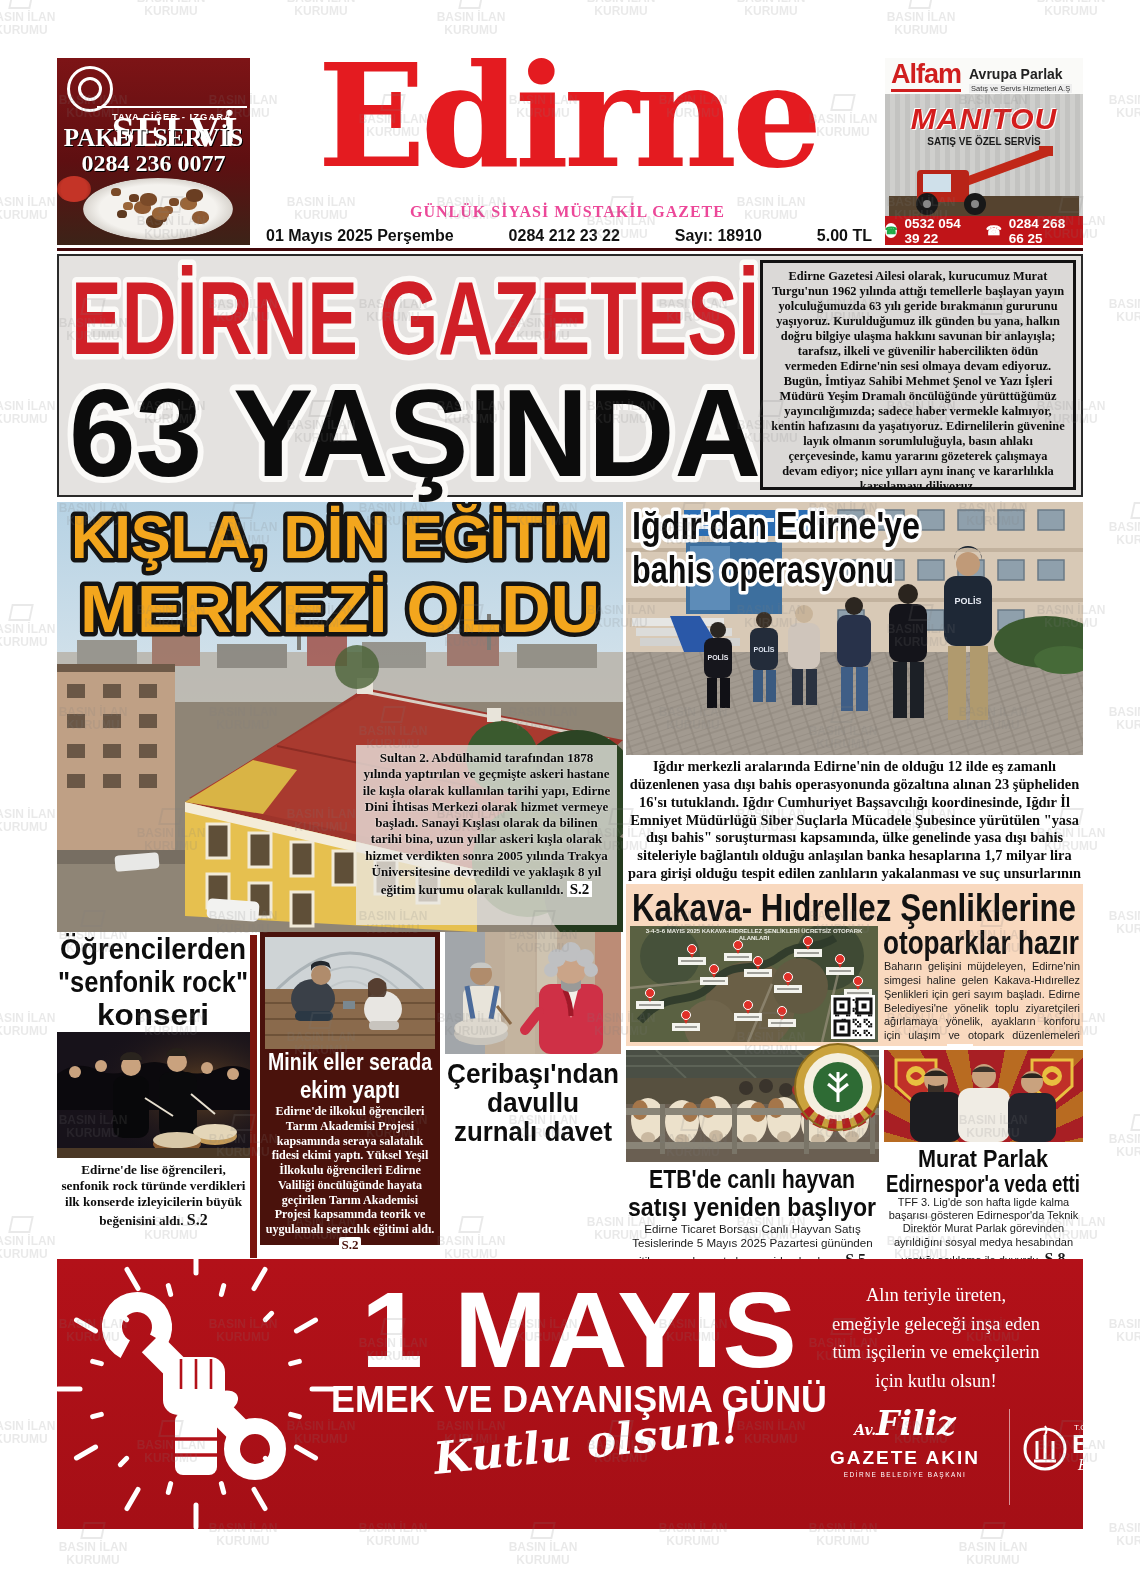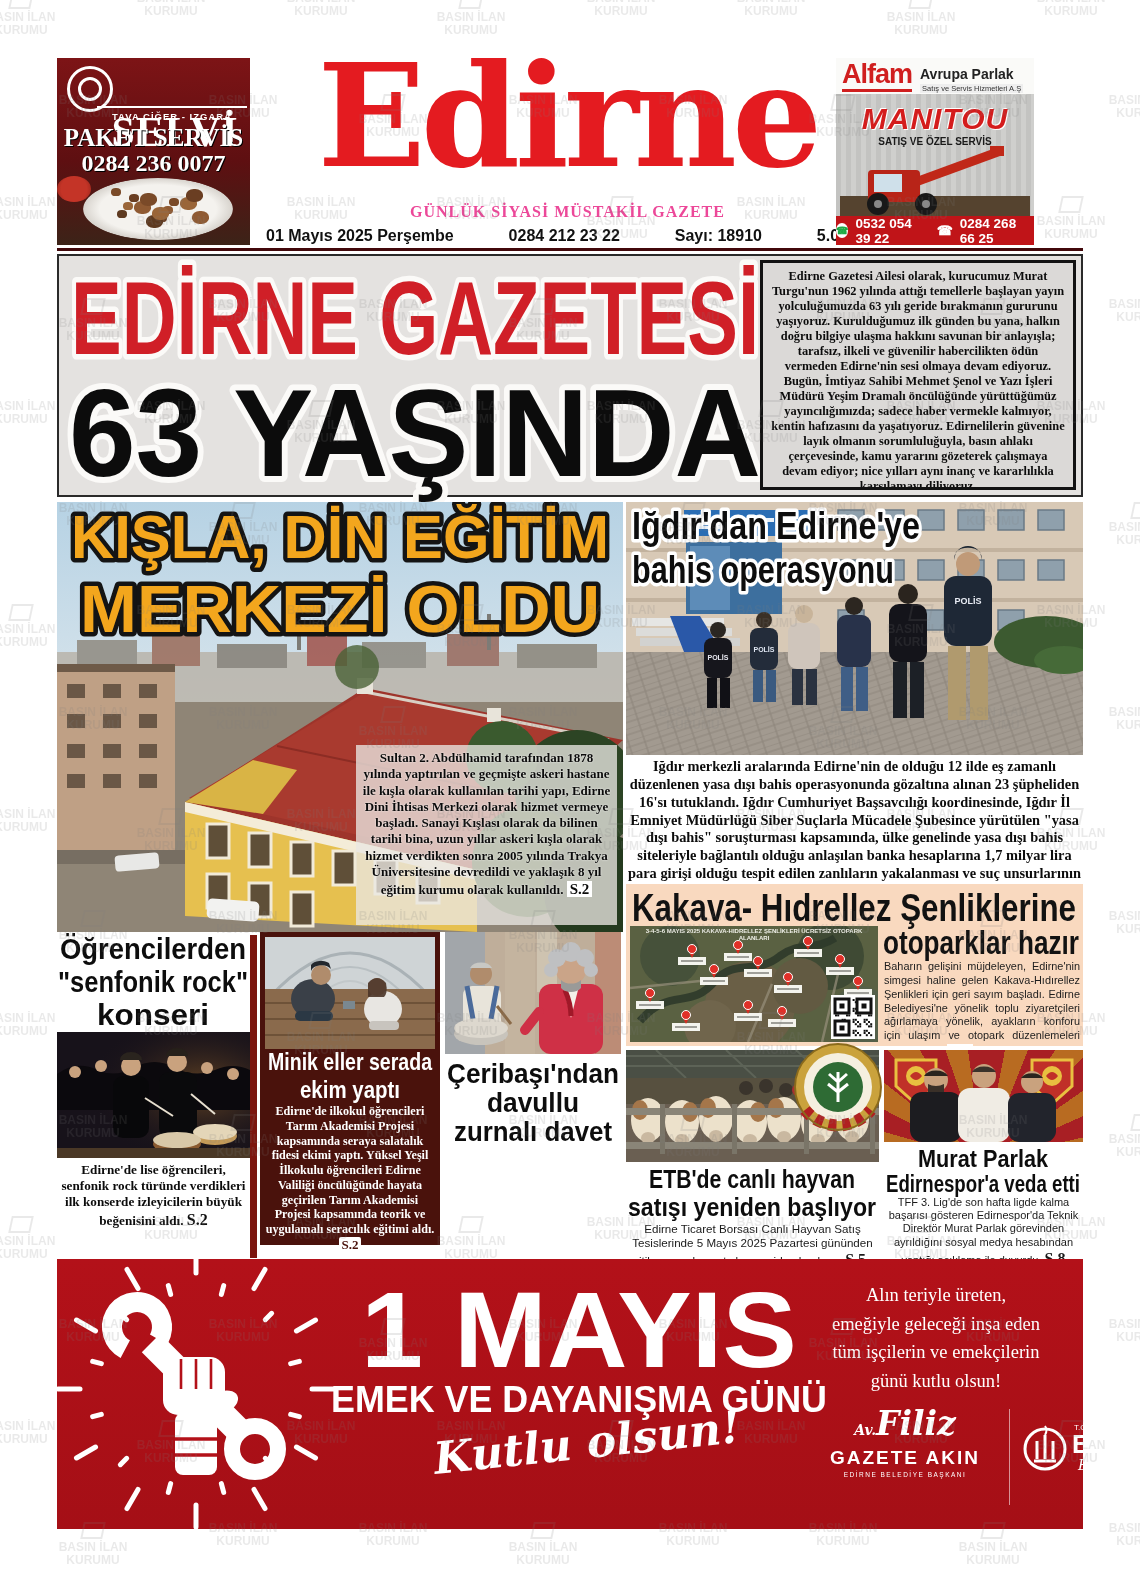--- a/index.html
+++ b/index.html
@@ -26,21 +26,21 @@
   #selvi-phone{position:absolute;left:0;top:92px;width:100%;font-size:24px;font-weight:bold;font-family:"Liberation Serif",serif;text-shadow:1px 1px 0 #000;}
   .plate{position:absolute;left:26px;top:120px;width:150px;height:62px;background:radial-gradient(ellipse at 50% 50%,#f4f2ee 55%,#d8d4ce 70%,rgba(216,212,206,0) 72%);border-radius:50%;}
   .meat{position:absolute;border-radius:45%;}
   .tomato{position:absolute;left:0px;top:118px;width:34px;height:26px;background:radial-gradient(circle,#c43427 60%,#8f2218);border-radius:50%;}
 
   #masthead{left:255px;top:36px;width:625px;height:172px;text-align:center;}
   #masthead-word{font-family:"DejaVu Serif",serif;font-weight:bold;font-size:142px;line-height:160px;color:#e41b20;letter-spacing:-5px;}
   #subtitle{left:255px;top:203px;width:625px;text-align:center;font-family:"Liberation Serif",serif;font-weight:bold;font-size:16px;letter-spacing:1px;color:#ec4899;}
   #dateline{left:266px;top:227px;width:606px;display:flex;justify-content:space-between;font-size:16px;font-weight:bold;color:#111;}
 
-  #alfam-ad{left:836px;top:58px;width:198px;height:187px;background:
+  #alfam-ad{left:885px;top:58px;width:198px;height:187px;background:
       repeating-linear-gradient(90deg,#c3c3c1 0 5px,#cfcfcd 5px 10px);overflow:hidden;}
   #alfam-top{position:absolute;left:0;top:0;width:100%;height:36px;background:#fafaf8;}
   #alfam-brand{position:absolute;left:6px;top:1px;font-size:27px;font-weight:bold;color:#d01f1f;letter-spacing:-1px;border-bottom:3px solid #d01f1f;line-height:30px;}
   #alfam-brand2{position:absolute;left:84px;top:8px;font-size:14px;font-weight:bold;color:#222;}
   #alfam-sub{position:absolute;left:84px;top:26px;font-size:7.5px;color:#333;background:#eee;padding:0 2px;}
   #alfam-product{position:absolute;left:0;top:44px;width:100%;text-align:center;font-size:30px;font-style:italic;font-weight:bold;color:#d41c1c;text-shadow:1px 1px 0 #fff,-1px -1px 0 #fff;letter-spacing:1px;}
   #alfam-service{position:absolute;left:0;top:78px;width:100%;text-align:center;font-size:10px;font-weight:bold;color:#1a1a1a;}
   #alfam-machine{position:absolute;left:4px;top:86px;width:190px;height:72px;}
   #alfam-bar{position:absolute;left:0;bottom:0;width:100%;height:29px;background:#c01418;color:#fff;
       display:flex;align-items:center;justify-content:center;gap:7px;font-size:13.5px;font-weight:bold;}
@@ -790,21 +790,21 @@
       <text x="230" y="102" text-anchor="middle" font-size="108" textLength="436" lengthAdjust="spacingAndGlyphs" fill="#ffffff">1 MAYIS</text>
     </svg>
     <svg class="hl" style="left:268px;top:120px;" width="508" height="42">
       <text x="254" y="33" text-anchor="middle" font-size="37" textLength="496" lengthAdjust="spacingAndGlyphs" fill="#ffffff">EMEK VE DAYANIŞMA GÜNÜ</text>
     </svg>
     <div id="banner-script">Kutlu olsun!</div>
     <div id="banner-msg">
       <div>Alın teriyle üreten,</div>
       <div>emeğiyle geleceği inşa eden</div>
       <div>tüm işçilerin ve emekçilerin</div>
-      <div>günü kutlu olsun!</div>
+      <div>için kutlu olsun!</div>
     </div>
     <div id="banner-sign">
       <div id="sign-script"><span id="sign-av">Av.</span><span>Filiz</span></div>
       <div id="sign-name">GAZETE AKIN</div>
       <div id="sign-title">EDİRNE BELEDİYE BAŞKANI</div>
     </div>
     <div id="banner-divider"></div>
     <div id="banner-logo">
       <svg width="46" height="60" viewBox="0 0 46 60" style="position:absolute;left:0;top:0;">
         <circle cx="23" cy="28" r="20" fill="none" stroke="#fff" stroke-width="3"></circle>

